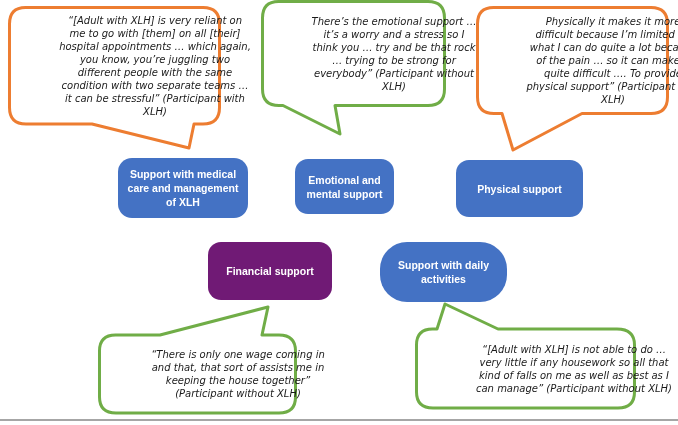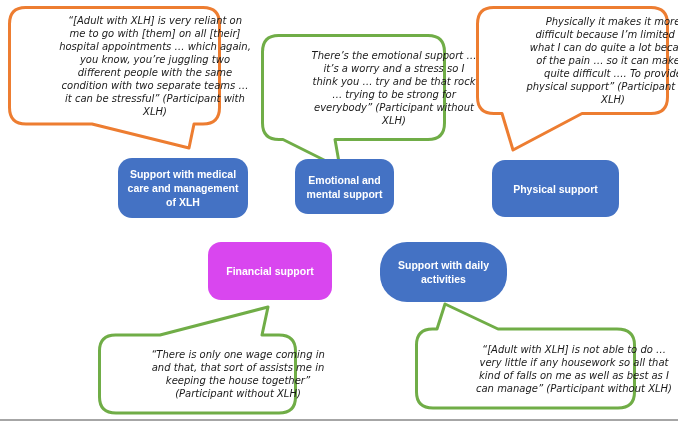--- a/index.html
+++ b/index.html
@@ -30,41 +30,41 @@
 
 <div class="stage">
 
   <div class="bubble" style="left:8px; top:6px; width:214px; height:150px;">
     <svg width="214" height="150" viewBox="0 0 214 150">
       <path d="M 17.5 1.5 H 195 Q 211.5 1.5 211.5 18 V 101.5 Q 211.5 118 195 118 H 186 L 181 142 L 84 118 H 18 Q 1.5 118 1.5 101.5 V 18 Q 1.5 1.5 17.5 1.5 Z" fill="#ffffff" stroke-width="3" stroke-linejoin="round" stroke="#ED7D31"></path>
     </svg>
     <div class="bubble-text" style="left:11px; top:2px; width:192px; height:116px;">“[Adult with XLH] is very reliant on me to go with [them] on all [their] hospital appointments … which again, you know, you’re juggling two different people with the same condition with two separate teams … it can be stressful” (Participant with XLH)</div>
   </div>
 
-  <div class="bubble" style="left:261px; top:34px; width:186px; height:118px;">
+  <div class="bubble" style="left:261px; top:0; width:186px; height:118px;">
     <svg width="186" height="140" viewBox="0 0 186 140">
       <path d="M 17.5 1.5 H 167 Q 183.5 1.5 183.5 18 V 89 Q 183.5 105.5 167 105.5 H 74 L 79 134 L 22 105.5 H 18 Q 1.5 105.5 1.5 89 V 18 Q 1.5 1.5 17.5 1.5 Z" fill="#ffffff" stroke-width="3" stroke-linejoin="round" stroke="#70AD47"></path>
     </svg>
     <div class="bubble-text" style="left:9px; top:2px; width:168px; height:103px;">There’s the emotional support … it’s a worry and a stress so I think you … try and be that rock … trying to be strong for everybody” (Participant without XLH)</div>
   </div>
 
   <div class="bubble" style="left:476px; top:6px; width:194px; height:152px;">
     <svg width="194" height="152" viewBox="0 0 194 152">
       <path d="M 17.5 1.5 H 175 Q 191.5 1.5 191.5 18 V 91 Q 191.5 107.5 175 107.5 H 106 L 37 144 L 26 107.5 H 18 Q 1.5 107.5 1.5 91 V 18 Q 1.5 1.5 17.5 1.5 Z" fill="#ffffff" stroke-width="3" stroke-linejoin="round" stroke="#ED7D31"></path>
     </svg>
     <div class="bubble-text" style="left:10px; top:2px; width:174px; height:105px;">Physically it makes it more difficult because I’m limited on what I can do quite a lot because of the pain … so it can make it quite difficult …. To provide physical support” (Participant with XLH)</div>
   </div>
 
   <div class="category-box" style="left: 118px; top: 158px; width: 130px; height: 60px; border-radius: 14px; background: rgb(68, 114, 196); color: rgb(255, 255, 255);">Support with medical care and management of XLH</div>
 
   <div class="category-box" style="left: 295px; top: 159px; width: 99px; height: 55px; background: rgb(68, 114, 196); color: rgb(255, 255, 255);">Emotional and mental support</div>
 
-  <div class="category-box" style="left: 492px; top: 160px; width: 127px; height: 57px; background: rgb(68, 114, 196); color: rgb(255, 255, 255);">Physical support</div>
+  <div class="category-box" style="left: 456px; top: 160px; width: 127px; height: 57px; background: rgb(68, 114, 196); color: rgb(255, 255, 255);">Physical support</div>
 
-  <div class="category-box" style="left: 208px; top: 242px; width: 124px; height: 58px; background: #d946ef; color: rgb(255, 255, 255);">Financial support</div>
+  <div class="category-box" style="left: 208px; top: 242px; width: 124px; height: 58px; background: #701a75; color: rgb(255, 255, 255);">Financial support</div>
 
   <div class="category-box" style="left: 380px; top: 242px; width: 127px; height: 60px; background: rgb(68, 114, 196); color: rgb(255, 255, 255); border-radius: 27px;">Support with daily activities</div>
 
   <div class="bubble" style="left:98px; top:303px; width:200px; height:112px;">
     <svg width="200" height="112" viewBox="0 0 200 112">
       <path d="M 17.5 32 H 62 L 170 4 L 164 32 H 181 Q 197.5 32 197.5 48 V 94 Q 197.5 110 181 110 H 18 Q 1.5 110 1.5 94 V 48 Q 1.5 32 17.5 32 Z" fill="#ffffff" stroke-width="3" stroke-linejoin="round" stroke="#70AD47"></path>
     </svg>
     <div class="bubble-text" style="left:9px; top:32px; width:182px; height:78px;">“There is only one wage coming in and that, that sort of assists me in keeping the house together” (Participant without XLH)</div>
   </div>
 

